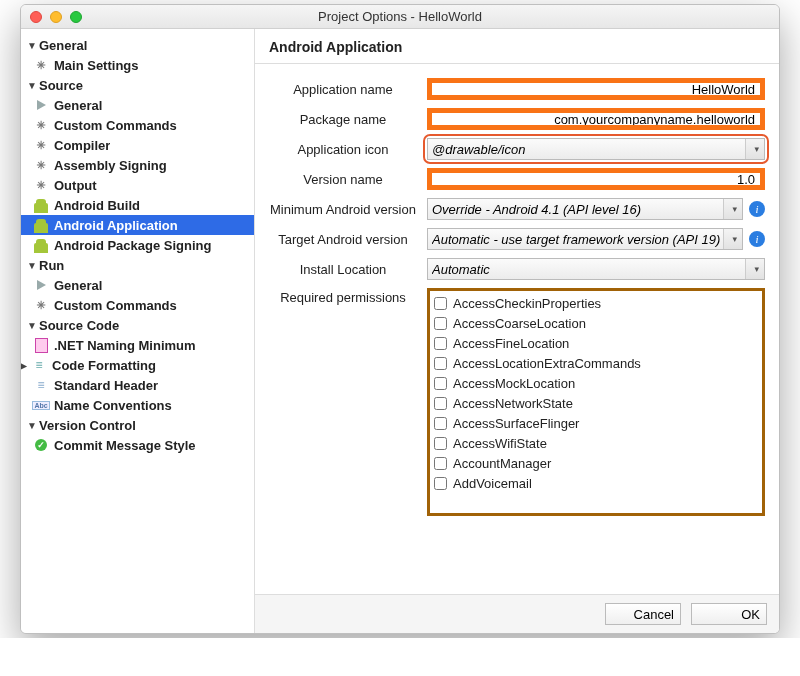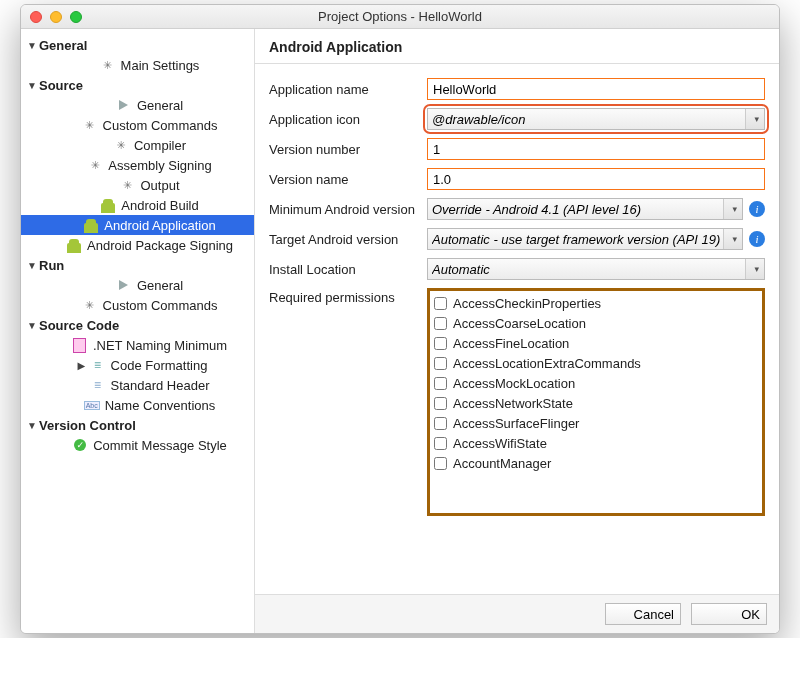--- a/index.html
+++ b/index.html
@@ -19,44 +19,44 @@
   .traffic { display: flex; gap: 8px; position: absolute; left: 9px; top: 6px; }
   .tl { width: 12px; height: 12px; border-radius: 50%; }
   .tl.close { background: #ff5f57; border:1px solid #e1483f;}
   .tl.min { background: #ffbd2e; border:1px solid #dfa023;}
   .tl.zoom { background: #28c940; border:1px solid #1fa532;}
   .title { margin: 0 auto; font-size: 13px; color: #333; }
   .body { flex: 1; display: flex; background: #fff; }
   .sidebar { width: 234px; border-right: 1px solid #ddd; overflow-y: auto; padding: 6px 0; }
   .tree-item { display: flex; align-items: center; height: 20px; padding: 0 6px 0 6px; cursor: default; white-space: nowrap; }
   .tree-item.group { font-weight: bold; padding-left: 6px; }
-  .tree-item.child { padding-left: 30px; font-weight: normal; justify-content: center; }
+  .tree-item.child { padding-left: 12px; font-weight: bold; }
   .tree-item .disclosure { width: 10px; display:inline-block; font-size:10px; color:#444; margin-right:2px; }
   .tree-item.selected { background: #2e6be6; color: #fff; }
   .icon { width: 16px; height: 16px; margin-right: 5px; display: inline-flex; align-items:center; justify-content:center; flex-shrink:0; }
   .icon.gear::before { content:"✳"; color:#777; font-size:11px; }
   .icon.play { font-size:0; }
   .icon.play::before { content:""; border-left:9px solid #9aa; border-top:5px solid transparent; border-bottom:5px solid transparent; display:inline-block;}
   .icon.android::before { content:""; width:10px; height:12px; background:#a4c639; border-radius:3px 3px 1px 1px; display:inline-block; box-shadow: -3px 3px 0 -1px #a4c639, 3px 3px 0 -1px #a4c639; }
   .icon.doc::before { content:""; width:11px; height:13px; border:1px solid #c4a; background:#fce; display:inline-block; }
   .icon.text::before { content:"≡"; color:#6aa; font-size:12px; font-weight:bold;}
   .icon.header::before { content:"≡"; color:#8ac; font-size:12px;}
   .icon.abc::before { content:"Abc"; font-size:7px; color:#57a; background:#eef; border:1px solid #9bd; padding:0 1px;}
   .icon.check::before { content:"✓"; color:#fff; background:#4b4; border-radius:50%; width:12px; height:12px; display:inline-flex; align-items:center; justify-content:center; font-size:9px;}
   .tree-item .itext { overflow:hidden; text-overflow:ellipsis; }
 
   .main { flex:1; display:flex; flex-direction:column; }
   .section-title { font-weight:bold; font-size:14px; padding: 10px 14px 8px; border-bottom:1px solid #ddd; }
   .form { padding: 14px 14px 4px; overflow:auto; flex:1; }
   .row { display:flex; align-items:center; margin-bottom: 8px; }
-  .row .lbl { width: 158px; text-align:left; padding-right: 10px; color:#222; }
+  .row .lbl { width: 158px; text-align:center; padding-right: 10px; color:#222; }
   .row .ctrl { flex:1; display:flex; align-items:center; gap:6px; }
   input.text {
-    width: 100%; height: 22px; border:1px solid #f97316; border-radius:0;
-    padding: 1px 5px; font-size:13px; background:#fff;
+    width: 100%; height: 22px; border:5px solid #f97316; border-radius:0;
+    padding: 1px 5px; font-size:13px; background:#fff;text-align:right;
   }
   .row.highlight .ctrl { position: relative; }
   .row.highlight .ctrl::before {
     content:""; position:absolute; left:-4px; right:-4px; top:-4px; bottom:-4px;
     border:2px solid #e65a2e; border-radius:7px; pointer-events:none;
   }
   select.sel {
     width:100%; height:22px; border:1px solid #bbb; background:linear-gradient(#fbfbfb,#ececec);
     font-size:13px; padding-left:4px; appearance:none;
     background-image: linear-gradient(#fbfbfb,#ececec);
@@ -192,37 +192,37 @@
 
       <div class="form">
 
         <div class="row">
           <div class="lbl">Application name</div>
           <div class="ctrl">
               <input class="text" value="HelloWorld" style="">
             </div>
         </div>
 
+        <div class="row">
+          <div class="lbl">Package name</div>
+          <div class="ctrl">
+              <input class="text" value="com.yourcompanyname.helloworld" style="">
+            </div>
+        </div>
 
         <div class="row highlight">
           <div class="lbl">Application icon</div>
           <div class="ctrl">
             <div class="select-wrap">
               <select class="sel"><option>@drawable/icon</option></select>
               <span class="arr">▾</span>
             </div>
           </div>
         </div>
 
-        <div class="row">
-          <div class="lbl">Version number</div>
-          <div class="ctrl">
-              <input class="text" value="1" style="">
-            </div>
-        </div>
 
         <div class="row">
           <div class="lbl">Version name</div>
           <div class="ctrl">
               <input class="text" value="1.0" style="">
             </div>
         </div>
 
         <div class="row">
           <div class="lbl">Minimum Android version</div>
@@ -288,20 +288,24 @@
                   <input type="checkbox" style="">
                   <span>AccessSurfaceFlinger</span>
                 </div>
                 <div class="perm-item">
                   <input type="checkbox" style="">
                   <span>AccessWifiState</span>
                 </div>
                 <div class="perm-item">
                   <input type="checkbox" style="">
                   <span>AccountManager</span>
+                </div>
+                <div class="perm-item">
+                  <input type="checkbox" style="">
+                  <span>AddVoicemail</span>
                 </div>
               </div>
           </div>
         </div>
 
       </div>
 
       <div class="footer">
         <button class="btn">Cancel</button>
         <button class="btn">OK</button>

